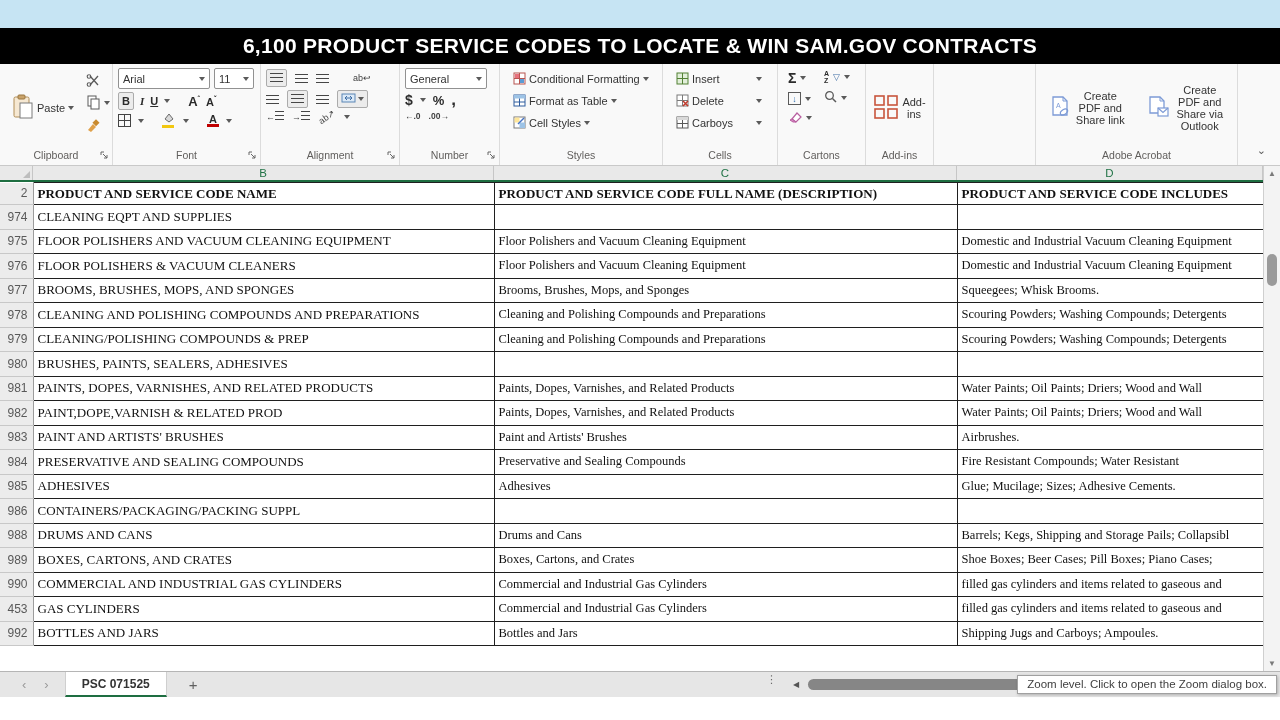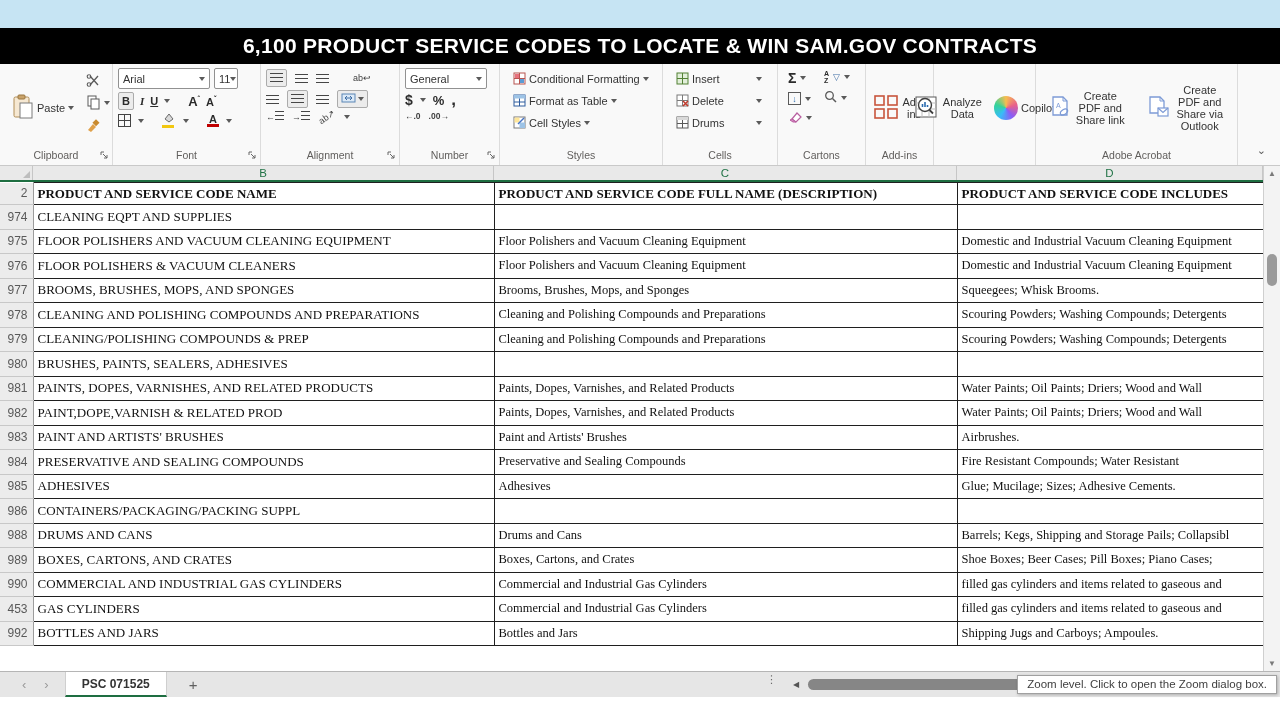--- a/index.html
+++ b/index.html
@@ -153,21 +153,21 @@
     </span>
   </div>
 
   <div class="rgroup" style="width:148px">
     <div class="rbody" style="flex-direction:column; gap:3px; padding-top:4px">
       <div class="hrow">
         <div class="selbox" style="width:92px">
           <span>Arial</span>
             <span class="chevd"></span>
         </div>
-        <div class="selbox" style="width:24px">
+        <div class="selbox" style="width:40px">
           <span>11</span>
             <span class="chevd"></span>
         </div>
       </div>
       <div class="hrow" style="gap:6px">
         <span class="framed glyph" style="font-weight:bold">B</span>
         <span class="glyph" style="font-style:italic; font-family:'Liberation Serif',serif">I</span>
         <span class="glyph" style="text-decoration:underline">U</span>
         <span class="chevd"></span>
         <span style="width:6px"></span>
@@ -332,21 +332,21 @@
         <span class="chevd" style="margin-left:auto"></span>
       </div>
       <div class="sbtn" style="height:18px; width:92px">
         <span>
           <svg width="13" height="13" viewBox="0 0 13 13">
               <rect x="1" y="1" width="11" height="11" fill="#fff" stroke="#5a5a5a"></rect>
               <rect x="1" y="1" width="11" height="3" fill="#d9d9d9"></rect>
               <path d="M1 7.5 H12 M6.5 4 V12" stroke="#5a5a5a"></path>
             </svg>
         </span>
-        <span>Drums</span>
+        <span>Carboys</span>
         <span class="chevd" style="margin-left:auto"></span>
       </div>
     </div>
     <div class="rlabel"><span>Cells</span></div>
   </div>
 
   <div class="rgroup" style="width:88px">
     <div class="rbody" style="gap:12px; padding-top:6px; padding-left:10px">
       <div class="vcol" style="gap:6px">
         <div class="hrow">
@@ -401,38 +401,20 @@
               <rect x="15" y="15" width="9" height="9" fill="none" stroke="#c8553d" stroke-width="1.6"></rect>
             </svg>
         </span>
         <span>Add-ins</span>
       </div>
     </div>
     <div class="rlabel"><span>Add-ins</span></div>
   </div>
 
   <div class="rgroup" style="width:102px">
-    <div class="rbody" style="justify-content:center; gap:2px">
-      <div class="bigbtn two-line">
-        <span>
-          <svg width="26" height="26" viewBox="0 0 26 26">
-              <rect x="2" y="3" width="20" height="20" fill="#fff" stroke="#5a5a5a"></rect>
-              <path d="M2 9 H22 M2 15 H22 M8 3 V23 M15 3 V23" stroke="#bdbdbd"></path>
-              <circle cx="11" cy="11" r="6.5" fill="#fff" stroke="#3f3f3f" stroke-width="1.4"></circle>
-              <path d="M8.5 13 V10 M11 13 V8 M13.5 13 V11" stroke="#2b6cb0" stroke-width="1.6"></path>
-              <path d="M15.5 16 L19 19.5" stroke="#3f3f3f" stroke-width="1.8"></path>
-            </svg>
-        </span>
-        <span>Analyze Data</span>
-      </div>
-      <div class="bigbtn two-line">
-        <span style="width:24px; height:24px; border-radius:50%; display:inline-block; background:conic-gradient(#f8bd4f,#e8618c,#8b5cf6,#38bdf8,#34d399,#f8bd4f)"></span>
-        <span>Copilot</span>
-      </div>
-    </div>
     <div class="rlabel"></div>
   </div>
 
   <div class="rgroup" style="width:202px">
     <div class="rbody" style="justify-content:center; gap:8px">
       <div class="bigbtn two-line" style="width:92px">
         <span>
           <svg width="26" height="24" viewBox="0 0 26 24">
               <path d="M7 2 H17 L21 6 V20 H7 Z" fill="#fff" stroke="#7d9bd6" stroke-width="1.3"></path>
               <path d="M17 2 V6 H21" fill="none" stroke="#7d9bd6"></path>

